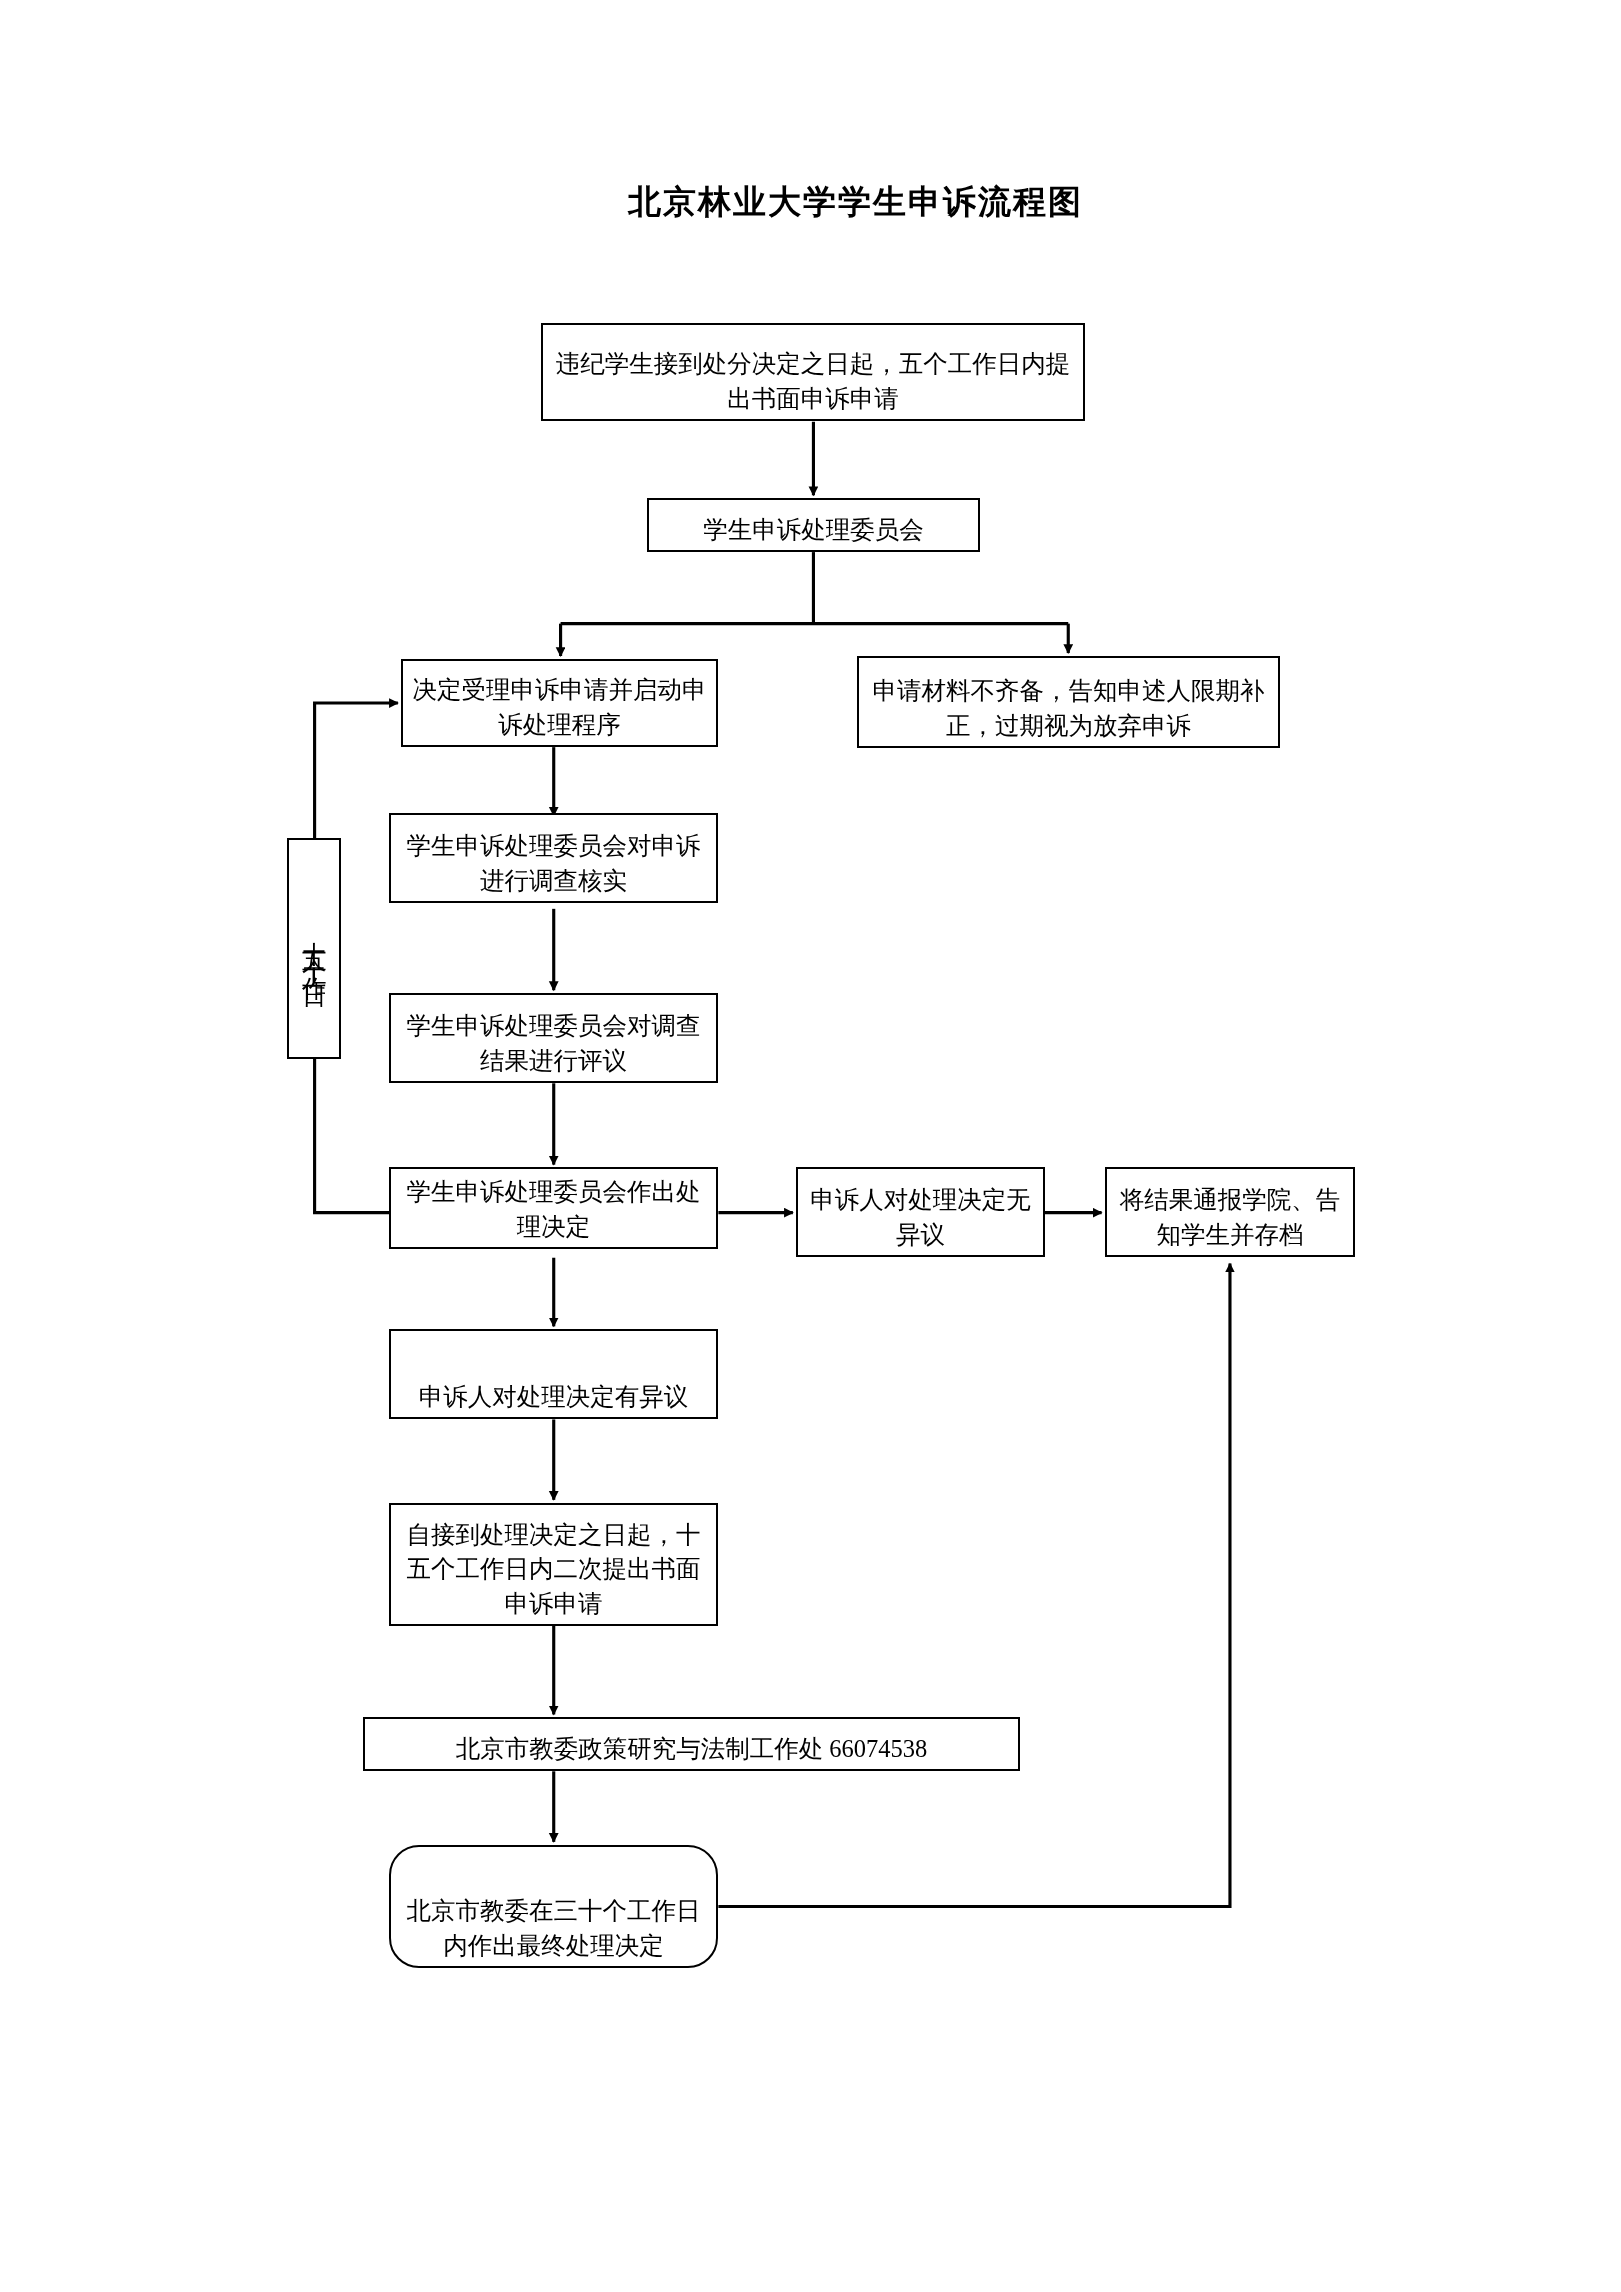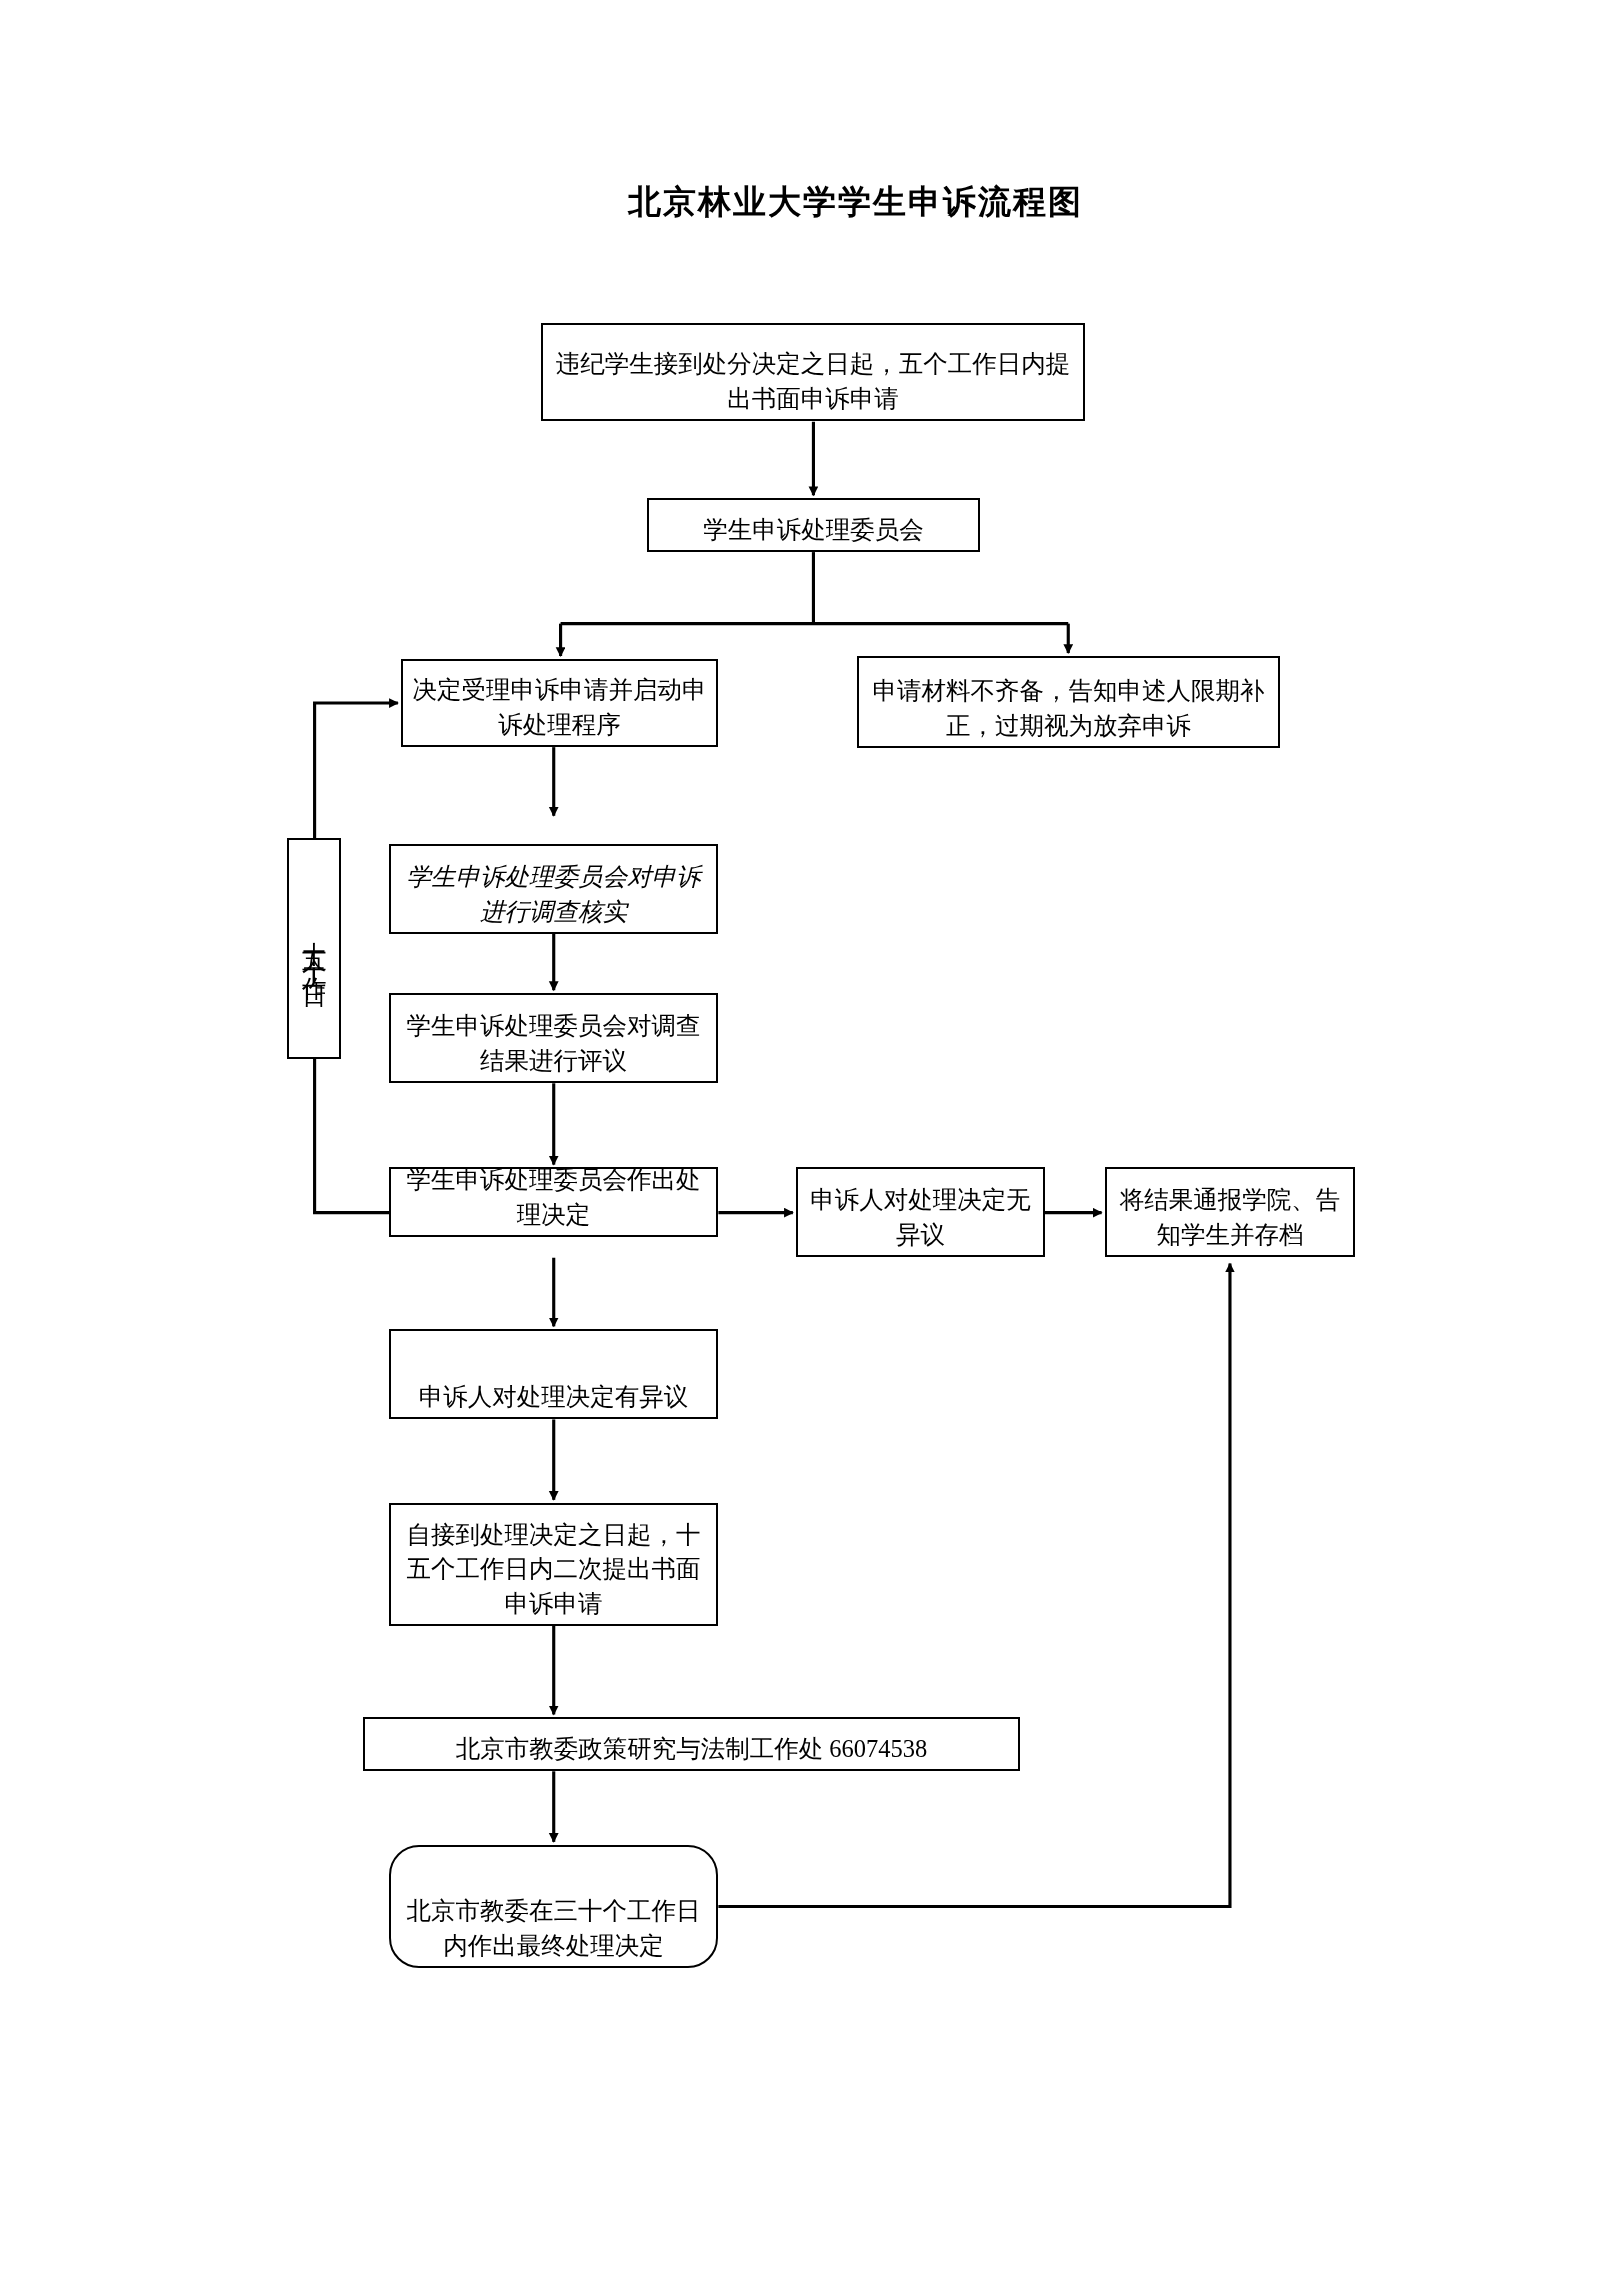--- a/index.html
+++ b/index.html
@@ -135,29 +135,29 @@
   </div>
 
   <div class="node" style="left:401px; top:659px; width:317px; height:88px;">
     <span>决定受理申诉申请并启动申诉处理程序</span>
   </div>
 
   <div class="node" style="left:857px; top:656px; width:423px; height:92px;">
     <span>申请材料不齐备，告知申述人限期补正，过期视为放弃申诉</span>
   </div>
 
-  <div class="node" style="left:389px; top:844px; width:329px; height:90px;font-style:italic;">
+  <div class="node" style="left:389px; top:813px; width:329px; height:90px;">
     <span>学生申诉处理委员会对申诉进行调查核实</span>
   </div>
 
   <div class="node" style="left:389px; top:993px; width:329px; height:90px;">
     <span>学生申诉处理委员会对调查结果进行评议</span>
   </div>
 
-  <div class="node" style="left:389px; top:1167px; width:329px; height:70px;">
+  <div class="node" style="left:389px; top:1167px; width:329px; height:82px;">
     <span>学生申诉处理委员会作出处理决定</span>
   </div>
 
   <div class="node" style="left:796px; top:1167px; width:249px; height:90px;">
     <span>申诉人对处理决定无异议</span>
   </div>
 
   <div class="node" style="left:1105px; top:1167px; width:250px; height:90px;">
     <span>将结果通报学院、告知学生并存档</span>
   </div>

